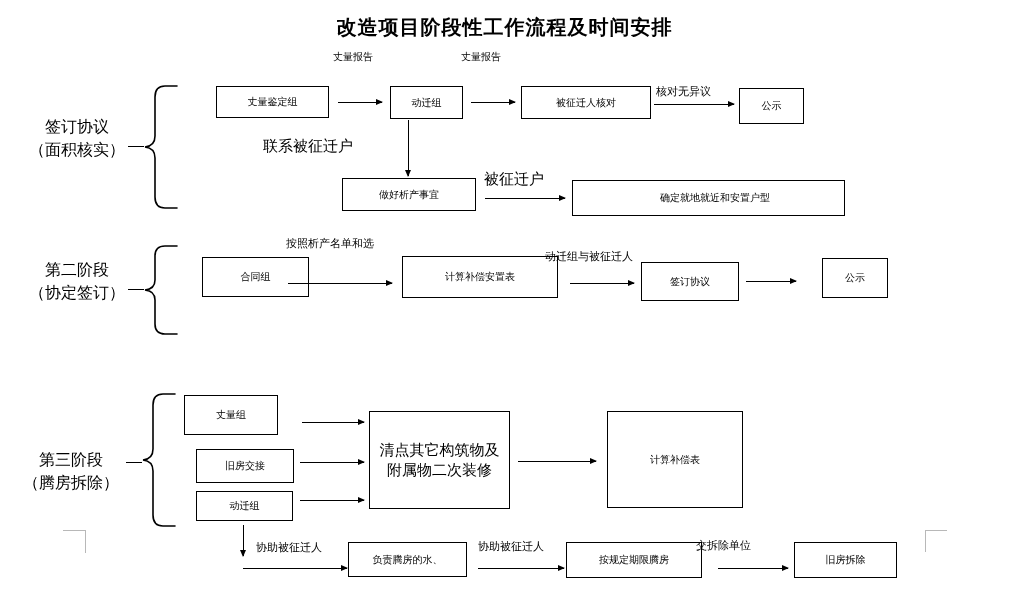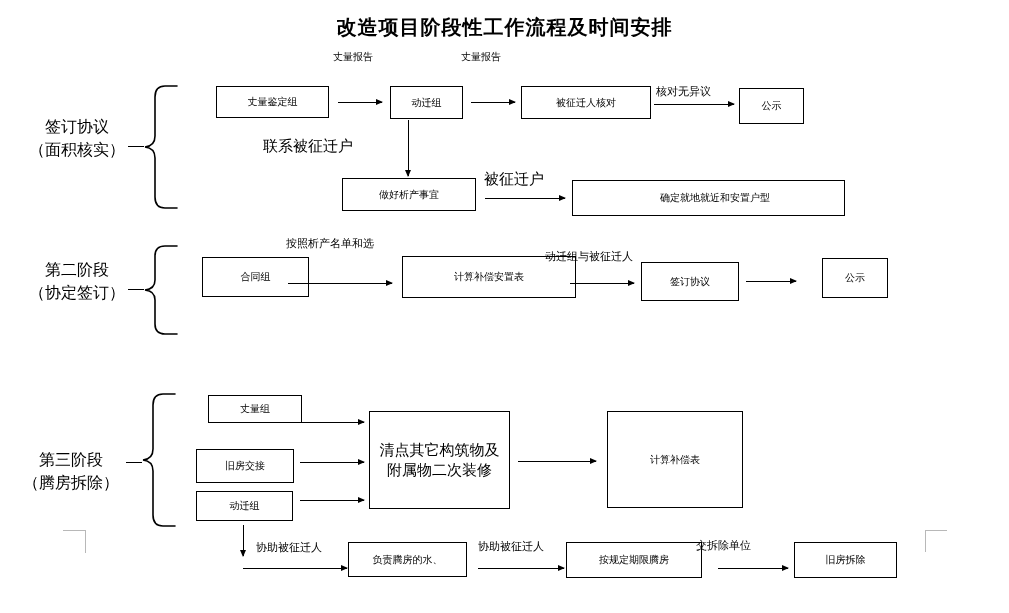--- a/index.html
+++ b/index.html
@@ -152,39 +152,39 @@
   <div class="tick" style="left:128px; top:289px; width:16px;"></div>
   <div class="brace" style="left:143px; top:244px;">
     <svg width="36" height="92" viewBox="0 0 36 92">
       <path d="M34 2 H22 Q12 2 12 12 V36 Q12 45 2 46 Q12 47 12 56 V80 Q12 90 22 90 H34" fill="none" stroke="#000000" stroke-width="1.6" stroke-linecap="round"></path>
     </svg>
   </div>
 
   <div class="box" style="left:202px; top:257px; width:107px; height:40px;">合同组</div>
   <div class="edge-label" style="left:286px; top:236px;">按照析产名单和选</div>
   <div class="arrow-h" style="left:288px; top:283px; width:104px;"></div>
-  <div class="box" style="left:402px; top:256px; width:174px; height:42px;">计算补偿安置表</div>
+  <div class="box" style="left:402px; top:256px; width:156px; height:42px;">计算补偿安置表</div>
   <div class="edge-label" style="left:545px; top:249px;">动迁组与被征迁人</div>
   <div class="arrow-h" style="left:570px; top:283px; width:64px;"></div>
   <div class="box" style="left:641px; top:262px; width:98px; height:39px;">签订协议</div>
   <div class="arrow-h" style="left:746px; top:281px; width:50px;"></div>
   <div class="box" style="left:822px; top:258px; width:66px; height:40px;">公示</div>
 
   <div class="phase-label" style="left:10px; top:448px; width:122px;">
     <div>第三阶段</div>
     <div>（腾房拆除）</div>
   </div>
   <div class="tick" style="left:126px; top:462px; width:16px;"></div>
   <div class="brace" style="left:141px; top:392px;">
     <svg width="36" height="136" viewBox="0 0 36 136">
       <path d="M34 2 H22 Q12 2 12 13 V57 Q12 67 2 68 Q12 69 12 79 V123 Q12 134 22 134 H34" fill="none" stroke="#000000" stroke-width="1.6" stroke-linecap="round"></path>
     </svg>
   </div>
 
-  <div class="box" style="left:208px; top:395px; width:94px; height:28px;">丈量组</div>
+  <div class="box" style="left:184px; top:395px; width:94px; height:40px;">丈量组</div>
   <div class="arrow-h" style="left:302px; top:422px; width:62px;"></div>
 
   <div class="box" style="left:196px; top:449px; width:98px; height:34px;">旧房交接</div>
   <div class="arrow-h" style="left:300px; top:462px; width:64px;"></div>
 
   <div class="box" style="left:196px; top:491px; width:97px; height:30px;">动迁组</div>
   <div class="arrow-h" style="left:300px; top:500px; width:64px;"></div>
 
   <div class="box" style="left:369px; top:411px; width:141px; height:98px; font-size:15px; padding:0 8px;">清点其它构筑物及附属物二次装修</div>
   <div class="arrow-h" style="left:518px; top:461px; width:78px;"></div>

